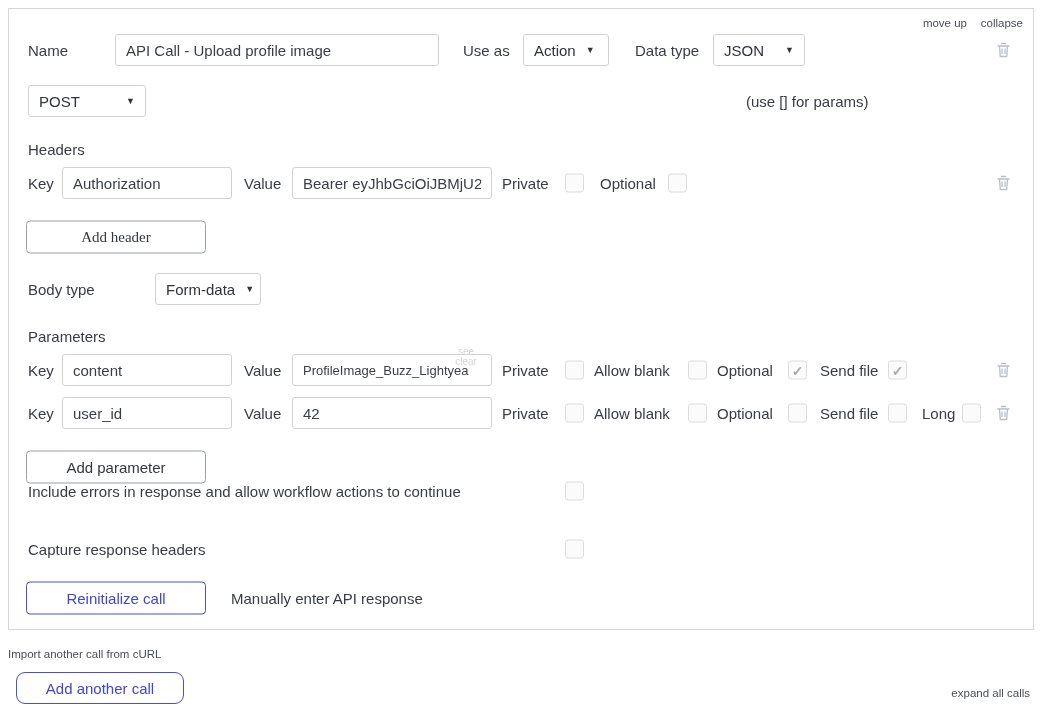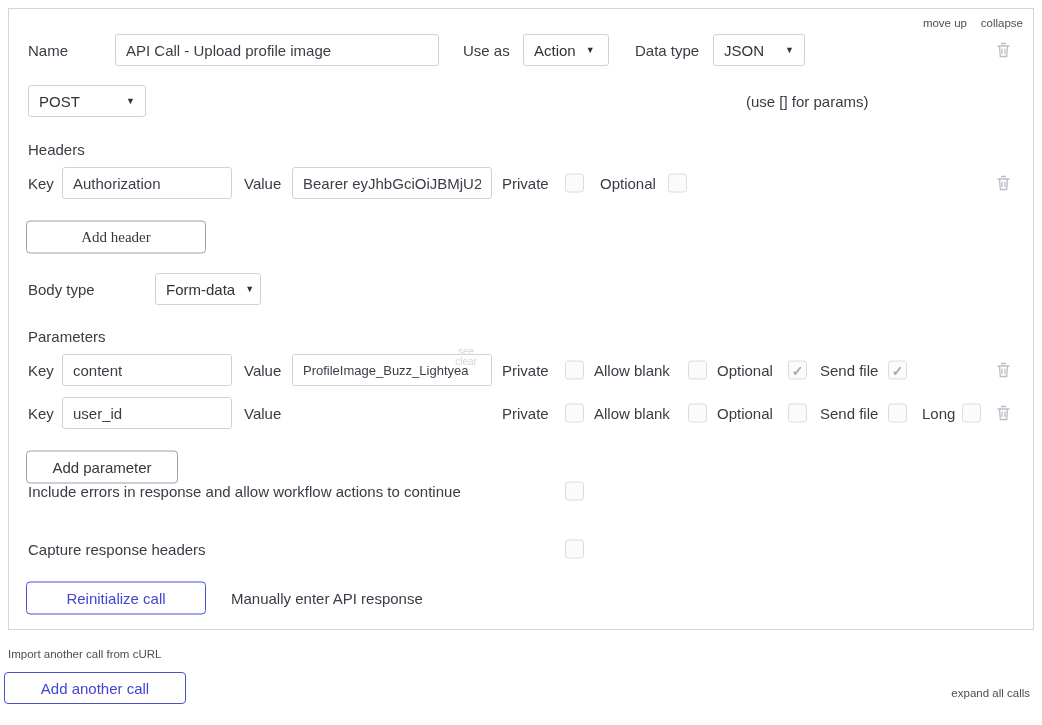--- a/index.html
+++ b/index.html
@@ -157,53 +157,54 @@
         </div>
       <svg class="abs trash" style="left:986px;" viewBox="0 0 17 18">
           <path d="M6 2.5h5M2.5 5h12M4.5 5l.8 10.5h6.4L12.5 5M7 7.5v5.5M10 7.5v5.5" stroke="#b9bec6" fill="none" stroke-width="1.3"></path>
         </svg>
     </div>
 
     <div class="row" style="top:388px; height:32px;">
       <span class="abs lbl" style="left:19px;">Key</span>
       <input class="abs input" style="left: 53px; width: 170px;" value="user_id">
       <span class="abs lbl" style="left:235px;">Value</span>
+      <input class="abs input" style="left: 283px; width: 200px;" value="42">
       <span class="abs lbl" style="left:493px;">Private</span>
       <div class="abs checkbox" style="left:556px;"></div>
       <span class="abs lbl" style="left:585px;">Allow blank</span>
       <div class="abs checkbox" style="left:679px;"></div>
       <span class="abs lbl" style="left:708px;">Optional</span>
       <div class="abs checkbox" style="left:779px;"></div>
       <span class="abs lbl" style="left:811px;">Send file</span>
       <div class="abs checkbox" style="left:879px;"></div>
       <span class="abs lbl" style="left:913px;">Long</span>
       <div class="abs checkbox" style="left:953px;"></div>
       <svg class="abs trash" style="left:986px;" viewBox="0 0 17 18">
           <path d="M6 2.5h5M2.5 5h12M4.5 5l.8 10.5h6.4L12.5 5M7 7.5v5.5M10 7.5v5.5" stroke="#b9bec6" fill="none" stroke-width="1.3"></path>
         </svg>
     </div>
 
     <div class="row" style="top:441px; height:33px;">
-      <button class="abs btn" style="left:17px; width:152px;">Add parameter</button>
+      <button class="abs btn" style="left:17px; width:180px;">Add parameter</button>
     </div>
 
     <div class="row" style="top:468px; height:28px;">
       <span class="abs lbl" style="left:19px;">Include errors in response and allow workflow actions to continue</span>
       <div class="abs checkbox" style="left:556px;"></div>
     </div>
 
     <div class="row" style="top:572px; height:33px;">
       <button class="abs btn blue" style="left:17px; width:180px;">Reinitialize call</button>
       <span class="abs lbl" style="left:222px;">Manually enter API response</span>
     </div>
 
     <div class="row" style="top:526px; height:28px;">
       <span class="abs lbl" style="left:19px;">Capture response headers</span>
       <div class="abs checkbox" style="left:556px;"></div>
     </div>
 
   </div>
 
   <span class="tinylink" style="position:absolute; left:8px; top:648px;">Import another call from cURL</span>
-  <button class="btn blue" style="position:absolute; left:4px; top:672px; width:182px; height:32px;">Add another call</button>
+  <button class="btn blue" style="position:absolute; left:16px; top:672px; width:168px; height:32px;border-radius:9px;">Add another call</button>
   <span class="tinylink" style="position:absolute; right:12px; top:687px;">expand all calls</span>
 
 </div>
 
 </body></html>

